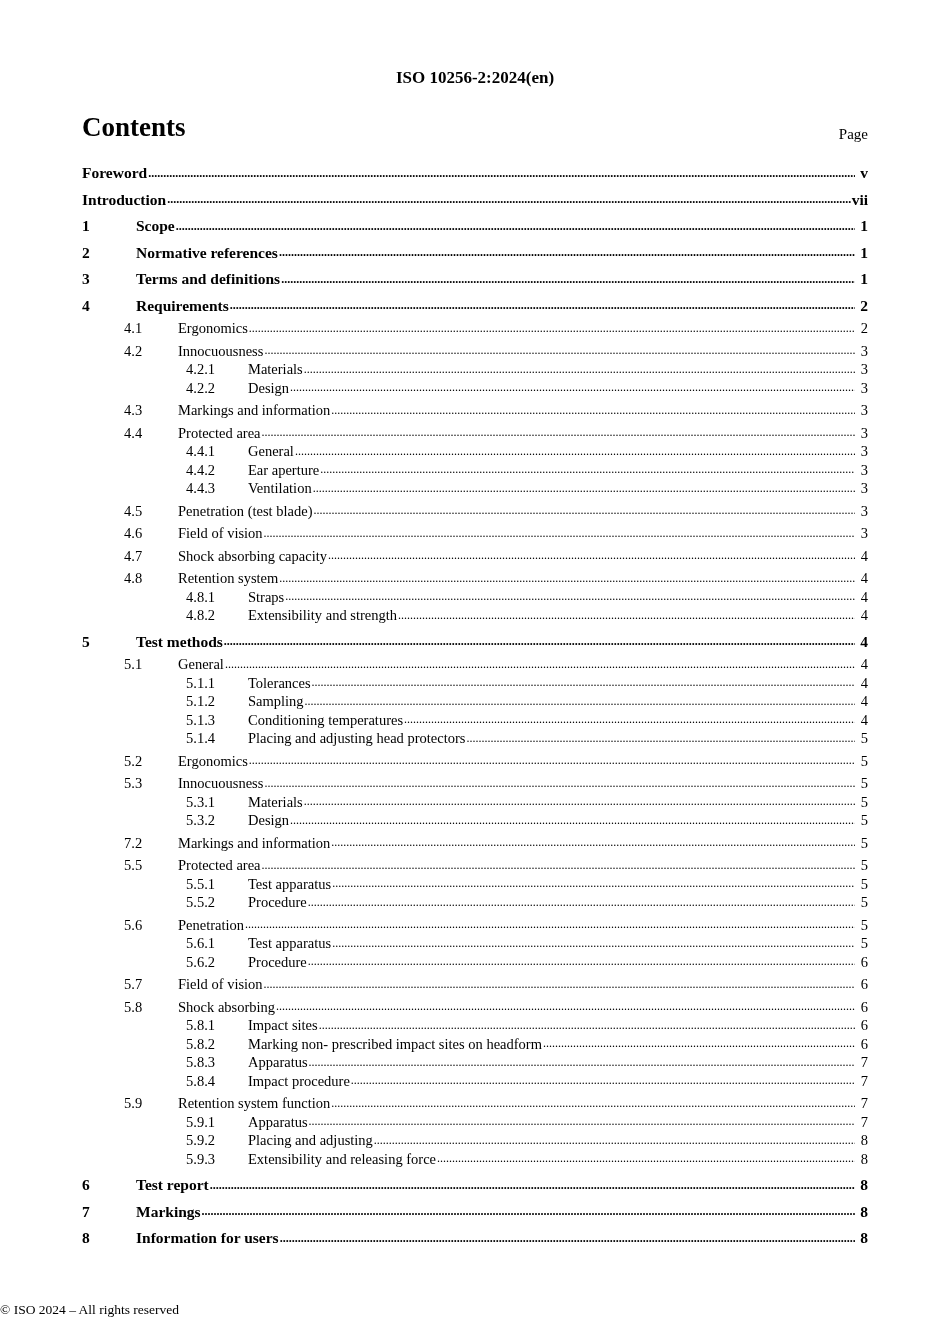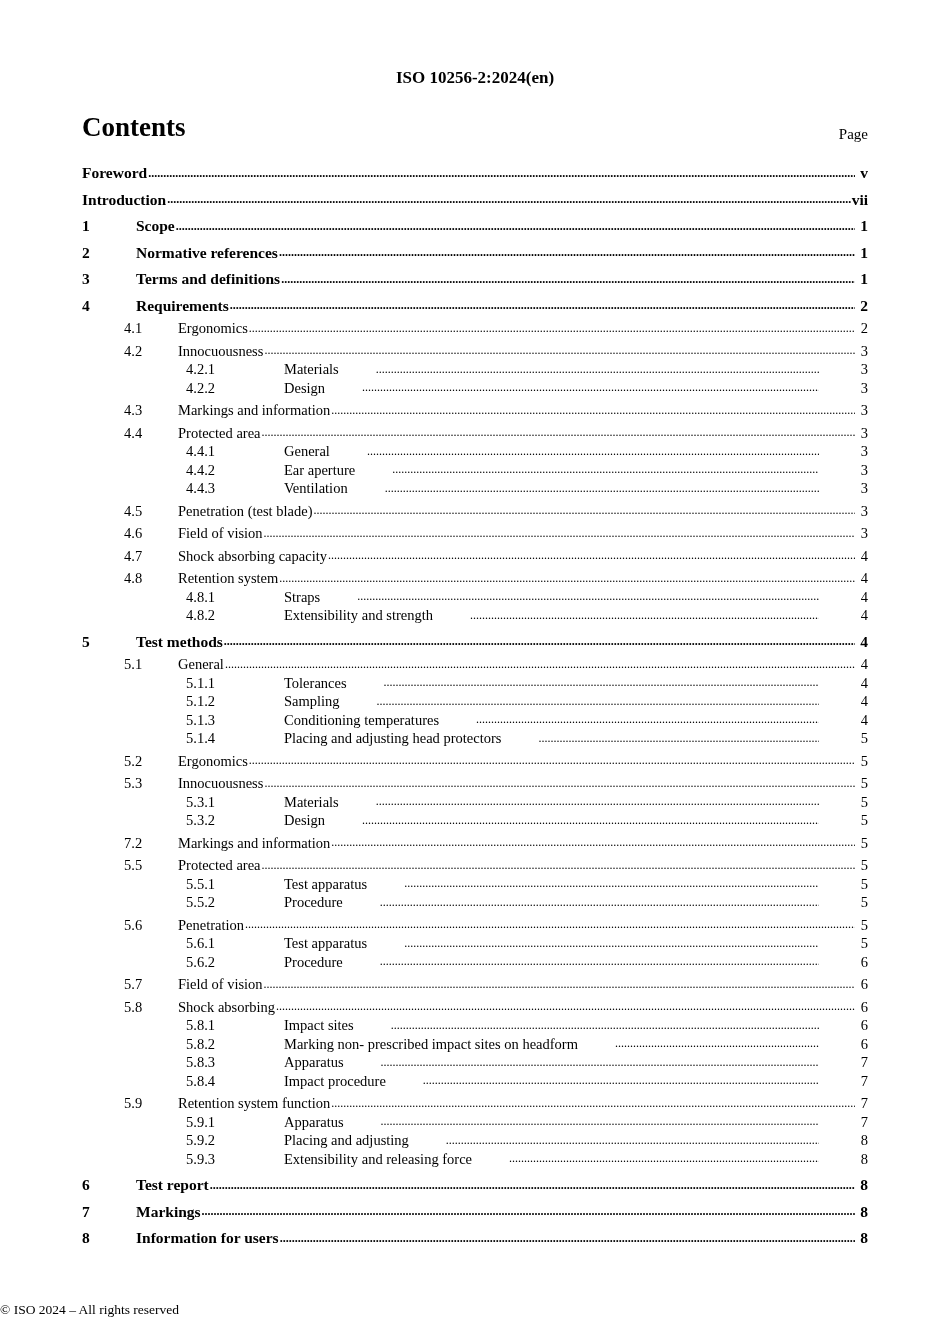--- a/index.html
+++ b/index.html
@@ -103,21 +103,20 @@
     font-size: 14.5px;
     margin-top: 8px;
   }
   .lvl2 .num { width: 54px; margin-left: 42px; }
 
   
   .lvl3 {
     font-weight: normal;
     font-size: 14.5px;
     margin-top: 4px;
-    gap: 36px;
   }
   .lvl3 .num { width: 62px; margin-left: 104px; }
 
   .footer {
     position: absolute;
     left: 0;
     right: 0;
     bottom: 26px;
     text-align: left;
     font-family: "Liberation Serif", serif;

